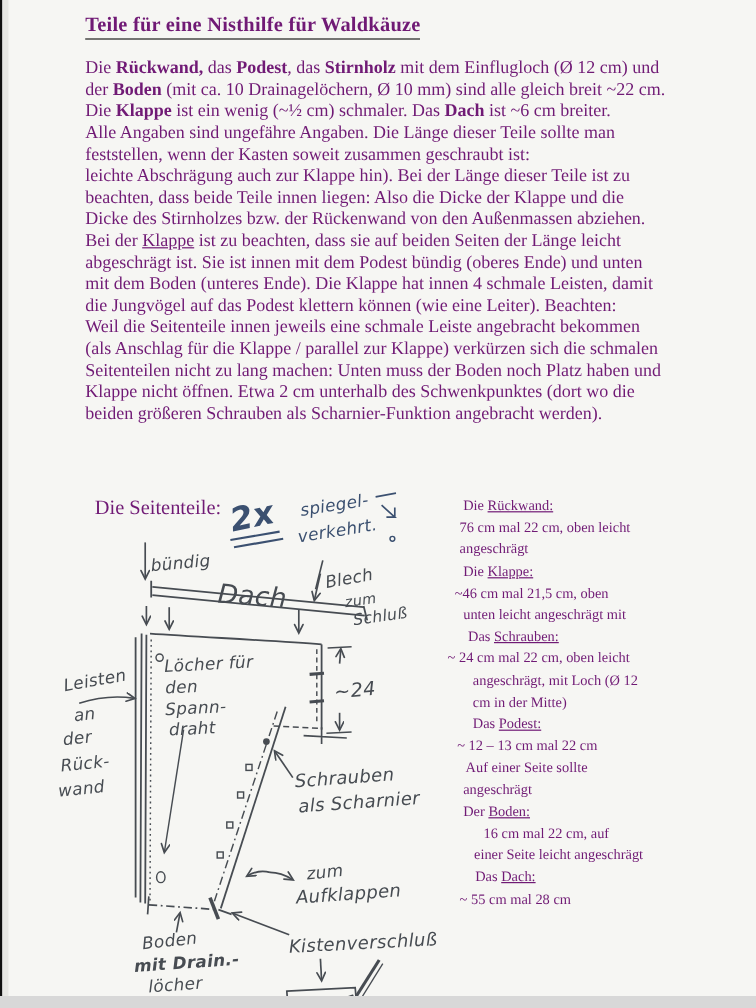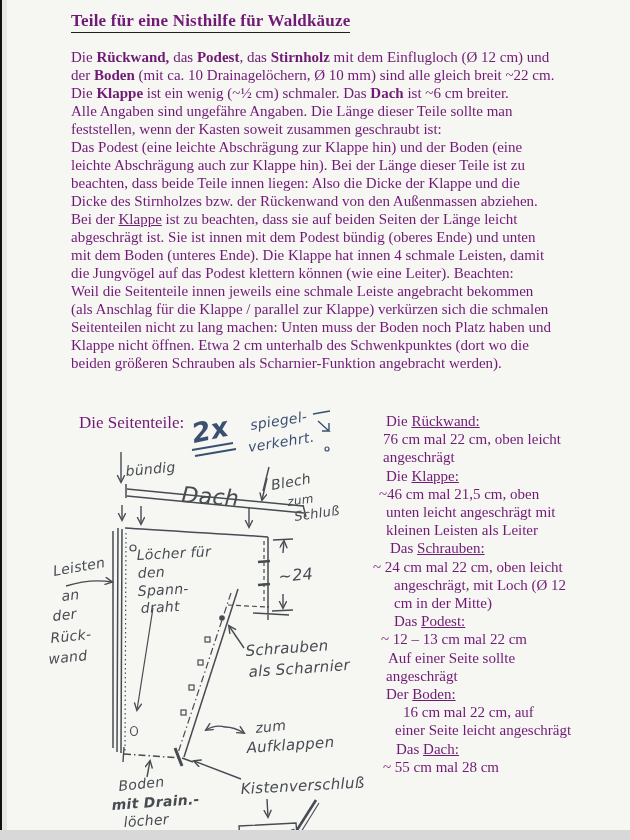--- a/index.html
+++ b/index.html
@@ -8,41 +8,40 @@
   .scan-edge{position:absolute;left:0;top:0;width:2px;height:840px;background:#111;}
   .scan-strip{position:absolute;left:2px;top:0;width:5px;height:840px;background:#e7e7e4;}
   .title{position:absolute;left:71px;top:11px;font-size:17px;font-weight:bold;
          border-bottom:1.6px solid #1f1f1f;padding-bottom:1px;white-space:nowrap;letter-spacing:.2px;}
   .para{position:absolute;left:71px;top:48px;font-size:15px;line-height:18px;white-space:nowrap;}
   .tline{white-space:nowrap;}
   .seg-n{font-weight:normal;}
   .seg-b{font-weight:bold;}
   .seg-u{text-decoration:underline;}
   .subhead{position:absolute;left:79px;top:413px;font-size:17px;white-space:nowrap;}
-  .specs{position:absolute;left:381px;top:412px;font-size:15px;line-height:18.2px;white-space:nowrap;}
+  .specs{position:absolute;left:381px;top:412px;font-size:12px;line-height:18.2px;white-space:nowrap;}
   svg.sketch{position:absolute;left:0;top:0;}
   .hw{font-family:"DejaVu Sans", sans-serif;font-style:italic;fill:#474c52;letter-spacing:.3px;}
   .hw-blue{font-family:"DejaVu Sans", sans-serif;font-style:italic;fill:#3b5070;letter-spacing:.3px;}
 </style>
 </head>
 <body>
 
 <div class="page">
   <div class="scan-edge"></div>
   <div class="scan-strip"></div>
 
   <div class="title">Teile für eine Nisthilfe für Waldkäuze</div>
 
   <div class="para">
       <div class="tline"><span class="seg-n">Die </span><span class="seg-b">Rückwand,</span><span class="seg-n"> das </span><span class="seg-b">Podest</span><span class="seg-n">, das </span><span class="seg-b">Stirnholz</span><span class="seg-n"> mit dem Einflugloch (Ø 12 cm) und</span></div>
       <div class="tline"><span class="seg-n">der </span><span class="seg-b">Boden</span><span class="seg-n"> (mit ca. 10 Drainagelöchern, Ø 10 mm) sind alle gleich breit ~22 cm.</span></div>
       <div class="tline"><span class="seg-n">Die </span><span class="seg-b">Klappe</span><span class="seg-n"> ist ein wenig (~½ cm) schmaler. Das </span><span class="seg-b">Dach</span><span class="seg-n"> ist ~6 cm breiter.</span></div>
       <div class="tline"><span class="seg-n">Alle Angaben sind ungefähre Angaben. Die Länge dieser Teile sollte man</span></div>
       <div class="tline"><span class="seg-n">feststellen, wenn der Kasten soweit zusammen geschraubt ist:</span></div>
-      <div class="tline"><span class="seg-n">Das Podest (eine leichte Abschrägung zur Klappe hin) und der Boden (eine</span></div>
       <div class="tline"><span class="seg-n">leichte Abschrägung auch zur Klappe hin). Bei der Länge dieser Teile ist zu</span></div>
       <div class="tline"><span class="seg-n">beachten, dass beide Teile innen liegen: Also die Dicke der Klappe und die</span></div>
       <div class="tline"><span class="seg-n">Dicke des Stirnholzes bzw. der Rückenwand von den Außenmassen abziehen.</span></div>
       <div class="tline"><span class="seg-n">Bei der </span><span class="seg-u">Klappe</span><span class="seg-n"> ist zu beachten, dass sie auf beiden Seiten der Länge leicht</span></div>
       <div class="tline"><span class="seg-n">abgeschrägt ist. Sie ist innen mit dem Podest bündig (oberes Ende) und unten</span></div>
       <div class="tline"><span class="seg-n">mit dem Boden (unteres Ende). Die Klappe hat innen 4 schmale Leisten, damit</span></div>
       <div class="tline"><span class="seg-n">die Jungvögel auf das Podest klettern können (wie eine Leiter). Beachten:</span></div>
       <div class="tline"><span class="seg-n">Weil die Seitenteile innen jeweils eine schmale Leiste angebracht bekommen</span></div>
       <div class="tline"><span class="seg-n">(als Anschlag für die Klappe / parallel zur Klappe) verkürzen sich die schmalen</span></div>
       <div class="tline"><span class="seg-n">Seitenteilen nicht zu lang machen: Unten muss der Boden noch Platz haben und</span></div>
@@ -52,21 +51,20 @@
 
   <div class="subhead">Die Seitenteile:</div>
 
   <div class="specs">
       <div class="tline" style="margin-left: 5px;"><span class="seg-n">Die </span><span class="seg-u">Rückwand:</span></div>
       <div class="tline" style="margin-left: 2px;"><span class="seg-n">76 cm mal 22 cm, oben leicht</span></div>
       <div class="tline" style="margin-left: 2px;"><span class="seg-n">angeschrägt</span></div>
       <div class="tline" style="margin-left: 5px;"><span class="seg-n">Die </span><span class="seg-u">Klappe:</span></div>
       <div class="tline" style="margin-left: -2px;"><span class="seg-n">~46 cm mal 21,5 cm, oben</span></div>
       <div class="tline" style="margin-left: 5px;"><span class="seg-n">unten leicht angeschrägt mit</span></div>
-      <div class="tline" style="margin-left: 5px;"><span class="seg-n">kleinen Leisten als Leiter</span></div>
       <div class="tline" style="margin-left: 9px;"><span class="seg-n">Das </span><span class="seg-u">Schrauben:</span></div>
       <div class="tline" style="margin-left: -8px;"><span class="seg-n">~ 24 cm mal 22 cm, oben leicht</span></div>
       <div class="tline" style="margin-left: 13px;"><span class="seg-n">angeschrägt, mit Loch (Ø 12</span></div>
       <div class="tline" style="margin-left: 13px;"><span class="seg-n">cm in der Mitte)</span></div>
       <div class="tline" style="margin-left: 13px;"><span class="seg-n">Das </span><span class="seg-u">Podest:</span></div>
       <div class="tline" style="margin-left: 0px;"><span class="seg-n">~ 12 – 13 cm mal 22 cm</span></div>
       <div class="tline" style="margin-left: 7px;"><span class="seg-n">Auf einer Seite sollte</span></div>
       <div class="tline" style="margin-left: 5px;"><span class="seg-n">angeschrägt</span></div>
       <div class="tline" style="margin-left: 5px;"><span class="seg-n">Der </span><span class="seg-u">Boden:</span></div>
       <div class="tline" style="margin-left: 22px;"><span class="seg-n">16 cm mal 22 cm, auf</span></div>

